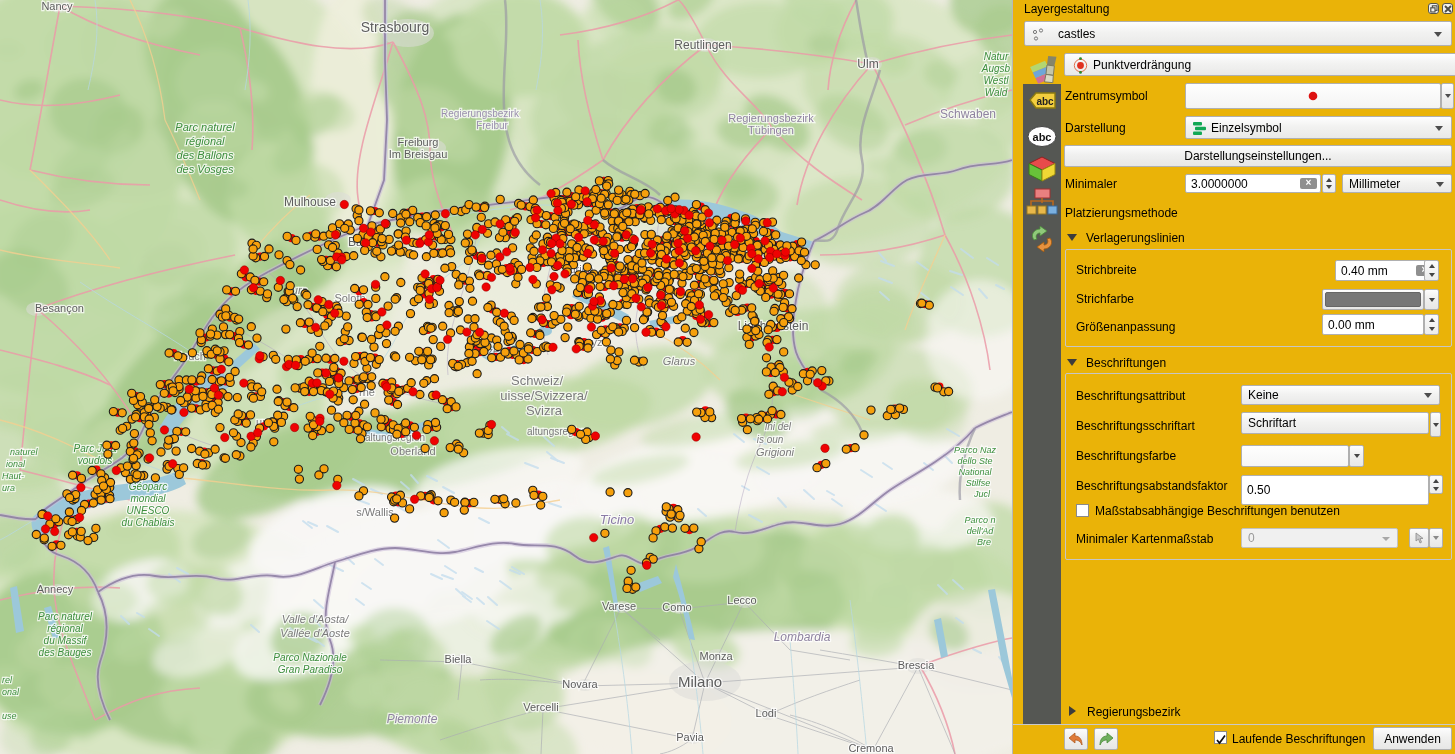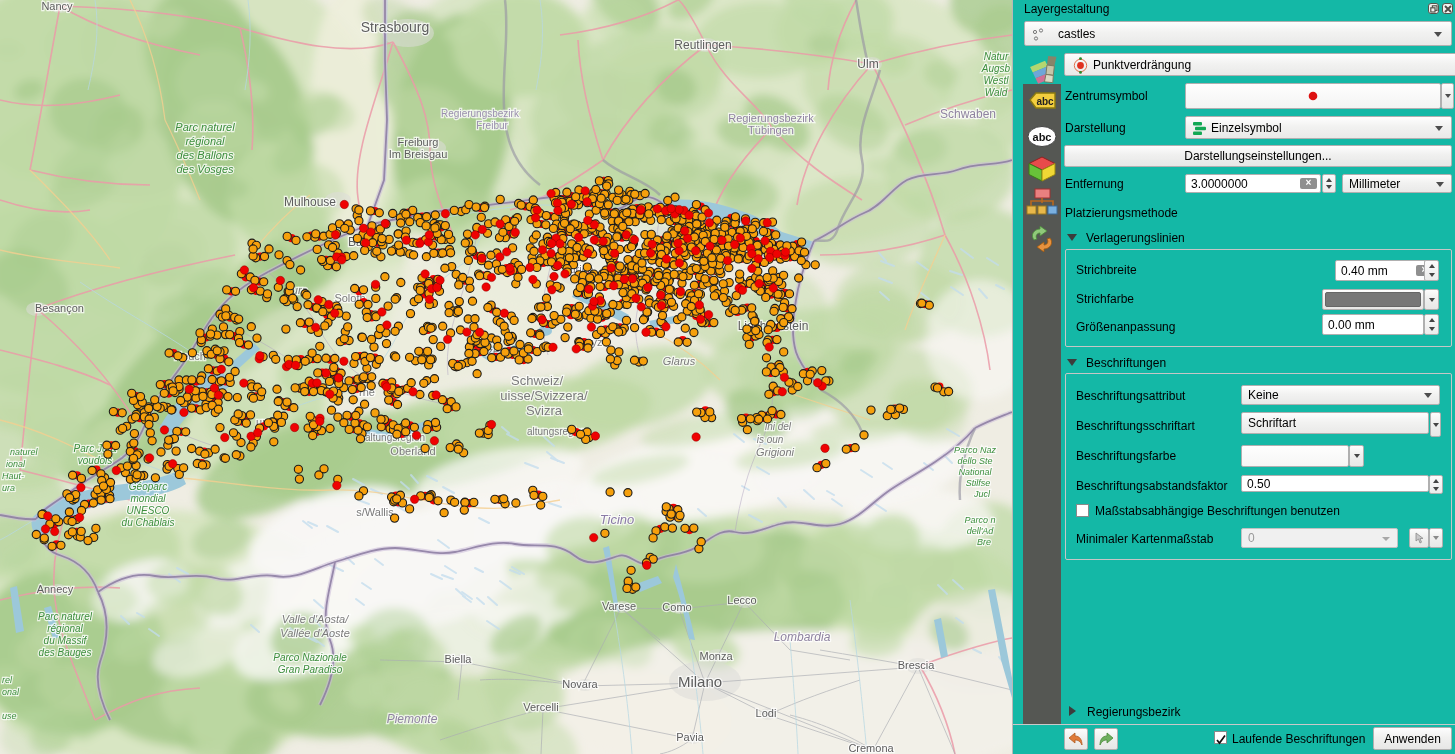--- a/index.html
+++ b/index.html
@@ -1,17 +1,17 @@
 <!DOCTYPE html>
 <html><head><meta charset="utf-8"><style>
 *{margin:0;padding:0;box-sizing:border-box}
 html,body{width:1455px;height:754px;overflow:hidden;font-family:"Liberation Sans",sans-serif}
 #stage{position:relative;width:1455px;height:754px;background:#f0f0f0}
 #map{position:absolute;left:0;top:0;width:1012px;height:754px}
-#panel{position:absolute;left:1012px;top:0;width:443px;height:754px;background:#14b8a6;border-left:1px solid #b8b8b8}
+#panel{position:absolute;left:1012px;top:0;width:443px;height:754px;background:#eab308;border-left:1px solid #b8b8b8}
 .abs{position:absolute}
 .lbl{position:absolute;font-size:12px;color:#000;white-space:nowrap}
 .cb{position:absolute;border:1px solid #b0b0b0;border-radius:2px;background:linear-gradient(#fefefe,#f2f2f1 45%,#e9e9e8);font-size:12px;color:#000;display:flex;align-items:center;padding-left:6px;white-space:nowrap}
 .cb .ar{position:absolute;right:6px;top:50%;margin-top:-2px;width:0;height:0;border-left:4.5px solid transparent;border-right:4.5px solid transparent;border-top:5px solid #4d4d4d}
 .btn{position:absolute;border:1px solid #b0b0b0;border-radius:2px;background:linear-gradient(#fdfdfd,#f0f0ef 45%,#e7e7e6);font-size:12px;color:#000;display:flex;align-items:center;justify-content:center}
 .sp{position:absolute;border:1px solid #b0b0b0;border-radius:2px;background:#fff;font-size:12px;color:#000;display:flex;align-items:center;padding-left:5px}
 .clr{position:absolute;width:17px;height:11px;background:#8f8f8f;border-radius:2px}
 .clr:before{content:"\00d7";position:absolute;left:5.5px;top:-1px;color:#fff;font-size:10px;font-weight:bold}
 .grp{position:absolute;border:1px solid #c6c6c6;border-radius:2px}
 .hdr{position:absolute;font-size:12px;font-weight:normal;color:#000;white-space:nowrap}
@@ -2928,21 +2928,21 @@
 <div class="btn" style="left:428px;top:83px;width:13px;height:26px">
         <span class="ar" style="position:static;margin:0;border-left:3.5px solid transparent;border-right:3.5px solid transparent;border-top:4px solid #4d4d4d;width:0;height:0;display:block"></span>
       </div>
 <div class="lbl" style="left:52px;top:121px">Darstellung</div>
 <div class="cb" style="left:172px;top:116px;width:267px;height:23px;padding-left:25px">Einzelsymbol<span class="ar" style="right:8px"></span><svg class="abs" style="left:6px;top:4px" width="15" height="15" viewBox="0 0 15 15">
           <rect x="1" y="1" width="9" height="3.4" rx="1" fill="#12a854"></rect>
           <rect x="3" y="5.8" width="11" height="3.4" rx="1" fill="#12a854"></rect>
           <rect x="1" y="10.6" width="9" height="3.4" rx="1" fill="#12a854"></rect>
         </svg></div>
 <div class="btn" style="left:51px;top:145px;width:388px;height:22px">Darstellungseinstellungen...</div>
-<div class="lbl" style="left:52px;top:177px">Entfernung</div>
+<div class="lbl" style="left:52px;top:177px">Minimaler</div>
 <div class="sp" style="left:172px;top:174px;width:136px;height:19px">3.0000000<span class="clr" style="right:3px;top:3px"></span></div>
 <div class="abs" style="left:309px;top:174px;width:14px;height:19px;border:1px solid #b0b0b0;border-radius:2px;background:linear-gradient(#fbfbfb,#ececeb)">
         <span class="abs" style="left:3px;top:3px;border-left:3.5px solid transparent;border-right:3.5px solid transparent;border-bottom:4.5px solid #444;width:0;height:0"></span>
         <span class="abs" style="left:3px;bottom:3px;border-left:3.5px solid transparent;border-right:3.5px solid transparent;border-top:4.5px solid #444;width:0;height:0"></span>
       </div>
 <div class="cb" style="left:329px;top:174px;width:110px;height:19px">Millimeter<span class="ar" style="right:7px"></span></div>
 <div class="lbl" style="left:52px;top:206px">Platzierungsmethode</div>
 <div class="tri-d" style="left:54px;top:234px"></div>
 <div class="hdr" style="left:73px;top:231px">Verlagerungslinien</div>
 <div class="grp" style="left:52px;top:249px;width:387px;height:98px"></div>
@@ -2974,21 +2974,21 @@
 <div class="cb" style="left:228px;top:412px;width:188px;height:22px">Schriftart</div>
 <div class="btn" style="left:417px;top:412px;width:11px;height:25px">
         <span style="border-left:3px solid transparent;border-right:3px solid transparent;border-top:4px solid #444;width:0;height:0"></span>
       </div>
 <div class="lbl" style="left:63px;top:449px">Beschriftungsfarbe</div>
 <div class="btn" style="left:228px;top:445px;width:108px;height:22px;background:linear-gradient(#fefefe,#f6f6f5)"></div>
 <div class="btn" style="left:336px;top:445px;width:15px;height:22px">
         <span style="border-left:3.5px solid transparent;border-right:3.5px solid transparent;border-top:4.5px solid #444;width:0;height:0"></span>
       </div>
 <div class="lbl" style="left:63px;top:479px">Beschriftungsabstandsfaktor</div>
-<div class="sp" style="left:228px;top:475px;width:188px;height:17px">0.50</div>
+<div class="sp" style="left:228px;top:475px;width:188px;height:30px">0.50</div>
 <div class="abs" style="left:416px;top:475px;width:14px;height:19px;border:1px solid #b0b0b0;border-radius:2px;background:linear-gradient(#fbfbfb,#ececeb)">
         <span class="abs" style="left:3px;top:2.5px;border-left:3.5px solid transparent;border-right:3.5px solid transparent;border-bottom:4.5px solid #444;width:0;height:0"></span>
         <span class="abs" style="left:3px;bottom:2.5px;border-left:3.5px solid transparent;border-right:3.5px solid transparent;border-top:4.5px solid #444;width:0;height:0"></span>
       </div>
 <div class="ck" style="left:63px;top:504px"></div>
 <div class="lbl" style="left:82px;top:504px">Maßstabsabhängige Beschriftungen benutzen</div>
 <div class="lbl" style="left:63px;top:532px">Minimaler Kartenmaßstab</div>
 <div class="tri-r" style="left:56px;top:706px"></div>
 <div class="hdr" style="left:74px;top:705px">Regierungsbezirk</div>
 <div class="abs" style="left:0px;top:724px;width:443px;height:1px;background:#c9c9c9"></div>

